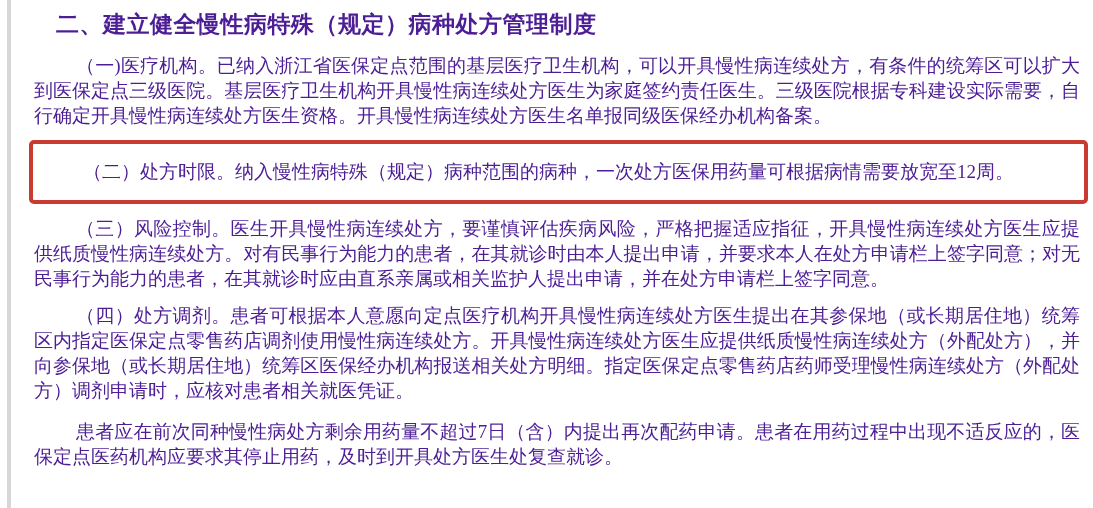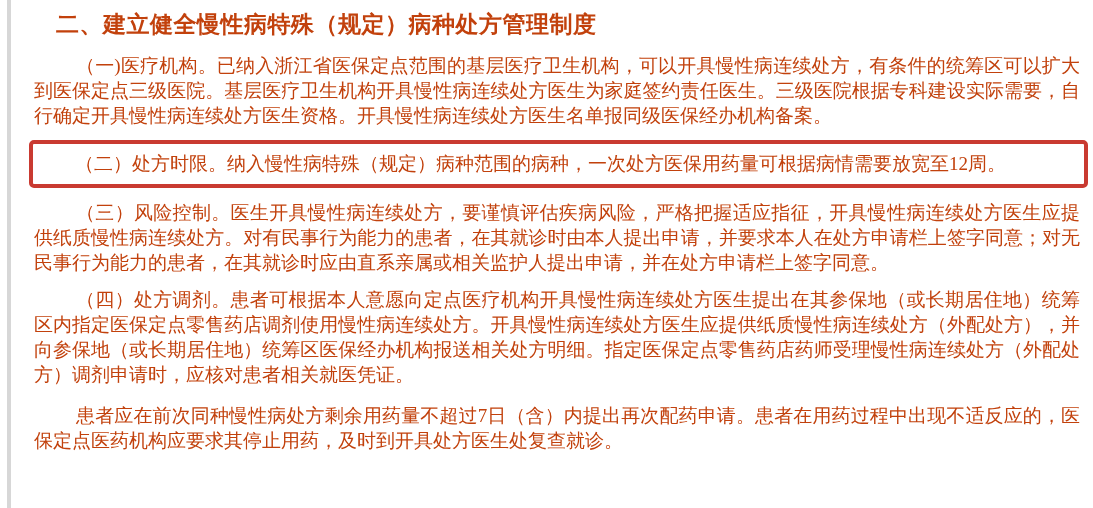--- a/index.html
+++ b/index.html
@@ -7,21 +7,21 @@
     padding: 0;
     background: #ffffff;
   }
   .page {
     position: relative;
     width: 1093px;
     height: 508px;
     background: #ffffff;
     overflow: hidden;
     font-family: "Liberation Serif", "DejaVu Serif", serif;
-    color: #c2410c;
+    color: #4c1d95;
   }
   .edge-strip {
     position: absolute;
     left: 7px;
     top: 0;
     width: 4px;
     height: 100%;
     background: #d7d7d7;
   }
   .content {
@@ -47,21 +47,21 @@
   }
   .para-p4 { margin-bottom: 16px; }
   .para-p5 { margin-bottom: 15px; }
   .highlight-box {
     border: 4px solid #c93a31;
     border-radius: 5px;
     margin: 0 -8px 12px -5px;
     padding: 7px 6px 8px 0;
   }
   .highlight-box .para {
-    margin: 0;
+    margin: 8px;
   }
 </style>
 </head>
 <body>
 
 <div class="page">
   <div class="edge-strip"></div>
   <div class="content">
 
     <h1 class="title">二、建立健全慢性病特殊（规定）病种处方管理制度</h1>

